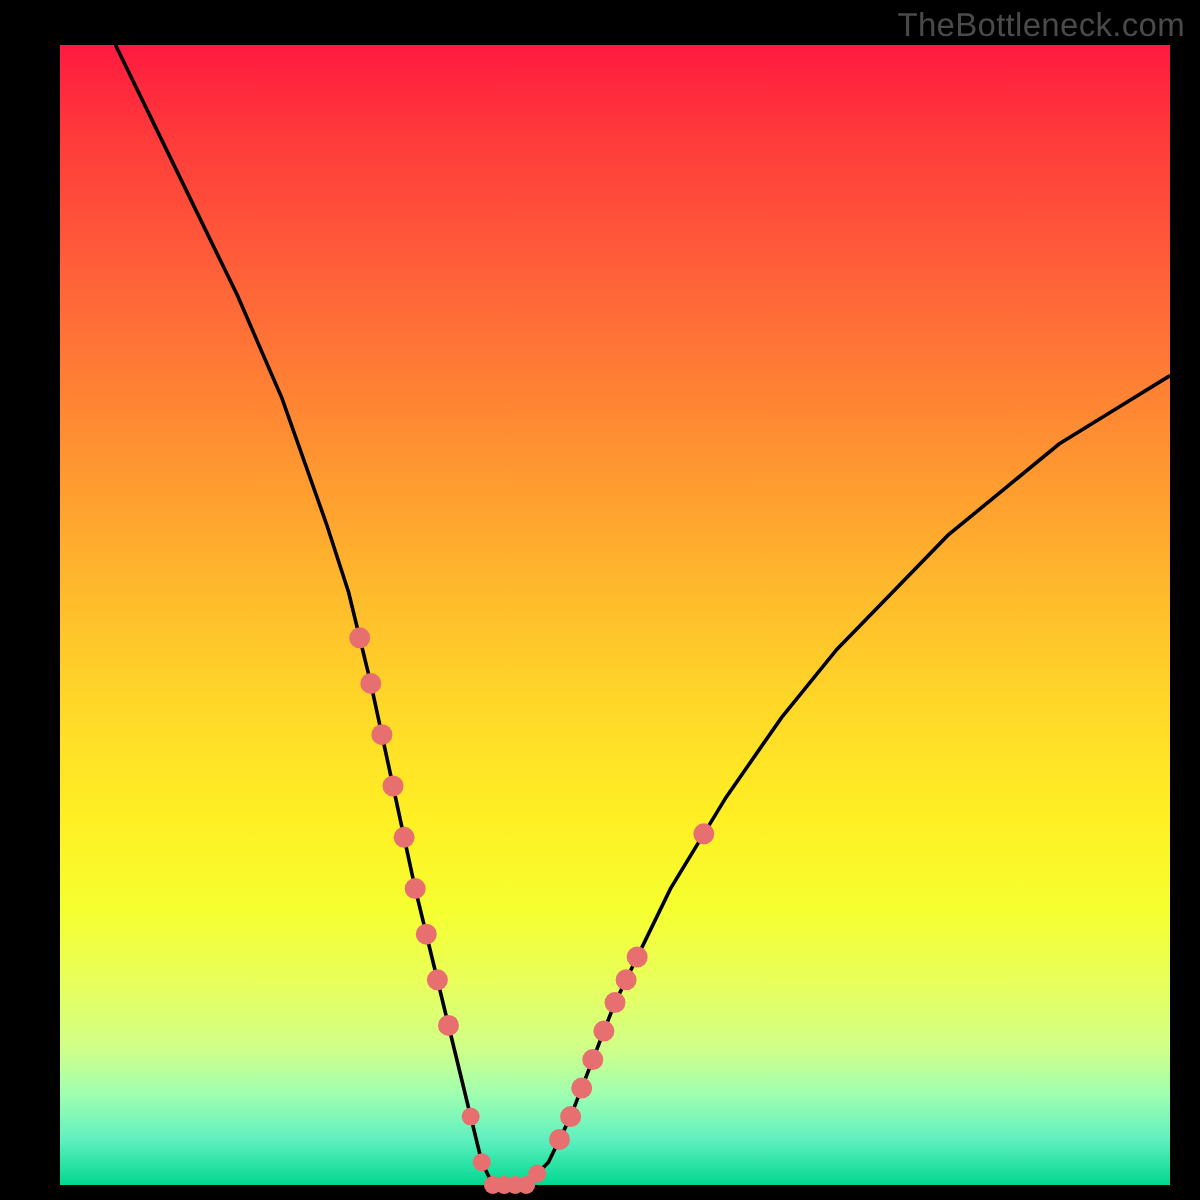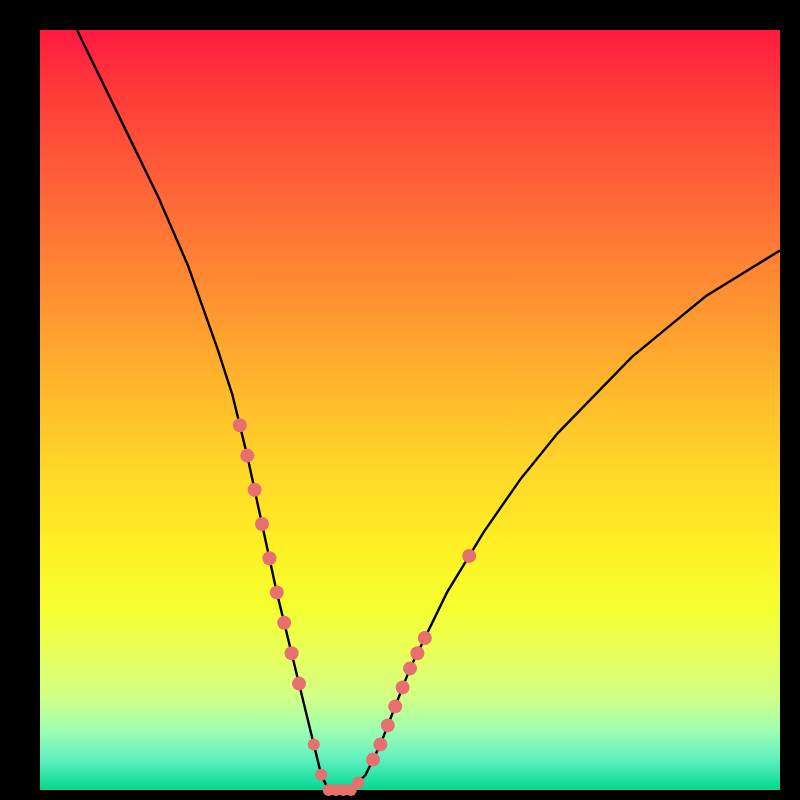--- a/index.html
+++ b/index.html
@@ -58,20 +58,21 @@
     width: 740px;
     height: 760px;
     overflow: visible;
   }
 </style>
 </head>
 <body>
 
 <div class="frame">
 
+  <div class="watermark">TheBottleneck.com</div>
 
   <div class="plot">
     <svg class="curve" viewBox="0 0 740 760">
       <g>
         <path id="curve-path" fill="none" stroke="#000" stroke-width="2.4" d="M37.0 0.0 L59.2 45.6 L88.8 106.4 L118.4 167.2 L148.0 235.6 L177.6 319.2 L192.4 364.8 L207.2 425.6 L222.0 494.0 L236.8 562.4 L251.6 623.2 L266.4 684.0 L273.8 714.4 L281.2 744.8 L288.6 760.0 L296.0 760.0 L310.8 760.0 L325.6 744.8 L340.4 714.4 L355.2 676.4 L370.0 638.4 L407.0 562.4 L444.0 501.6 L481.0 448.4 L518.0 402.8 L555.0 364.8 L592.0 326.8 L629.0 296.4 L666.0 266.0 L703.0 243.2 L740.0 220.4"></path>
       </g>
       <g id="markers">
           <circle cx="199.8" cy="395.2" r="7" fill="#e76f6f"></circle>
           <circle cx="207.2" cy="425.6" r="7" fill="#e76f6f"></circle>
           <circle cx="214.6" cy="459.8" r="7" fill="#e76f6f"></circle>

